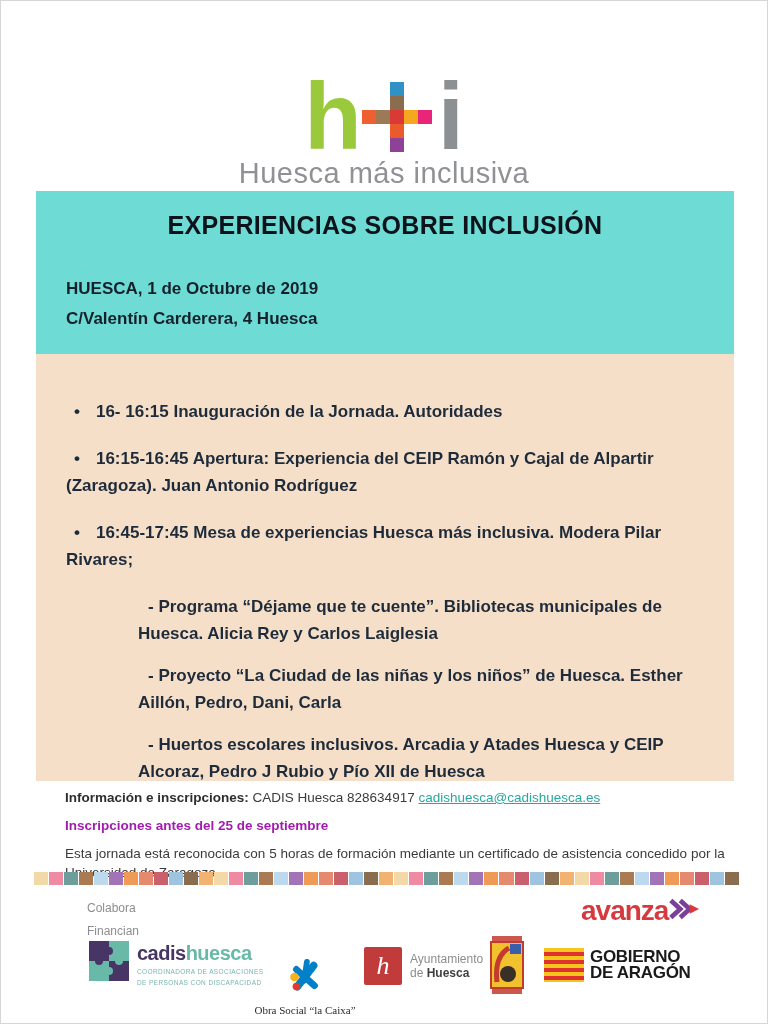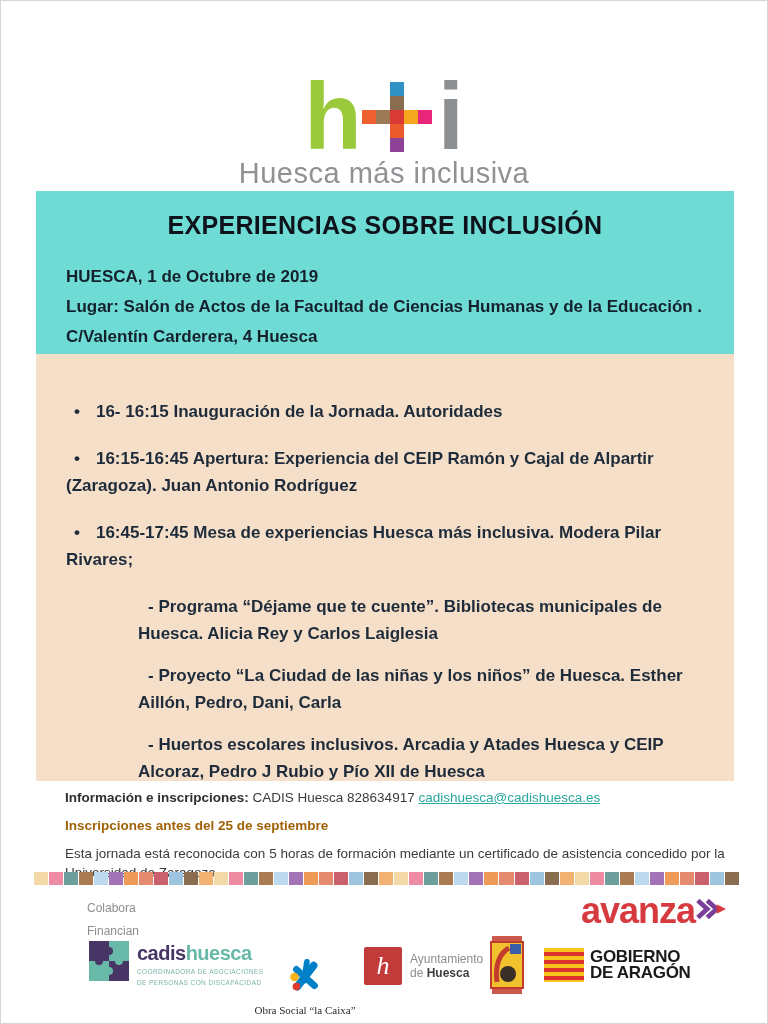--- a/index.html
+++ b/index.html
@@ -14,50 +14,50 @@
   .i-glyph{font-size:94px;font-weight:bold;line-height:72px;margin-left:4px;}
   .plus-grid{display:grid;grid-template-rows:repeat(5,14px);grid-template-columns:repeat(5,14px);
              margin:0 2px;}
   .plus-grid i{display:block;width:14px;height:14px;}
   .hmi-sub{margin-top:4px;font-size:29px;font-weight:400;color:#8f9194;letter-spacing:0.5px;}
 
   
   .teal-box{position:absolute;top:190px;left:35px;width:698px;height:163px;
             box-sizing:border-box;padding:12px 30px 0 30px;color:#10151e;}
   .teal-box h1{font-size:25px;margin:8px 0 0;text-align:center;letter-spacing:0.3px;color:#0e131b;}
-  .teal-box .head-lines{margin-top:22px;}
+  .teal-box .head-lines{margin-top:34px;}
   .teal-box .head-lines p{margin:0;font-weight:bold;font-size:17px;line-height:30px;color:#14202c;}
 
   
   .peach-box{position:absolute;top:353px;left:35px;width:698px;height:427px;
              box-sizing:border-box;padding:44px 34px 0 30px;
              font-weight:bold;font-size:17px;line-height:27px;color:#1e2b3a;}
   .bullet-item{margin:0 0 20px 0;}
   .bullet{display:inline-block;margin:0 16px 0 8px;}
   .sub-item{margin:15px 0 9px 72px;text-indent:10px;}
 
   
   .info-block{position:absolute;top:788px;left:64px;width:664px;
               font-size:13.5px;color:#3b3b3b;}
   .info-block p{margin:0 0 10px 0;line-height:1.35;}
-  .info-block .bold{font-weight:bold;color:#a16207;}
+  .info-block .bold{font-weight:bold;color:#a21caf;}
   .info-block strong{color:#2e2e2e;}
   .email{text-decoration:underline;cursor:pointer;}
 
   
   .stripe{position:absolute;top:871px;left:33px;width:705px;height:13px;display:flex;gap:1px;}
   .stripe i{display:block;flex:1;}
 
   
   .foot-label{position:absolute;font-size:12px;color:#8b8d90;}
   .colabora{left:86px;top:900px;}
   .financian{left:86px;top:923px;}
 
   .avanza-logo{position:absolute;left:580px;top:895px;display:flex;align-items:center;}
-  .avanza-text{font-size:36px;font-weight:bold;letter-spacing:-1px;line-height:28px;}
+  .avanza-text{font-size:28px;font-weight:bold;letter-spacing:-1px;line-height:28px;}
 
   .cadis-logo{position:absolute;left:88px;top:940px;display:flex;align-items:flex-start;}
   .cadis-textwrap{margin-left:8px;}
   .cadis-name{font-size:20px;line-height:24px;font-weight:bold;letter-spacing:-0.5px;}
   .cadis-left{color:#473566;}
   .cadis-right{color:#68b9a8;font-weight:bold;}
   .cadis-tagline{font-size:6.5px;color:#7ab5ab;letter-spacing:0.4px;line-height:8px;margin-top:3px;}
 
   .caixa-logo{position:absolute;left:252px;top:956px;width:104px;text-align:center;}
   .caixa-caption{font-family:"Liberation Serif", serif;font-size:11px;color:#2a2a2a;margin-top:1px;}
@@ -98,21 +98,20 @@
         </span>
       <span class="i-glyph" style="color: rgb(141, 144, 147);">i</span>
     </div>
     <div class="hmi-sub">Huesca más inclusiva</div>
   </header>
 
   <section class="teal-box" style="background: rgb(110, 220, 212);">
     <h1>EXPERIENCIAS SOBRE INCLUSIÓN</h1>
     <div class="head-lines">
       <p>HUESCA, 1 de Octubre de 2019</p>
-      <p>Lugar: Salón de Actos de la Facultad de Ciencias Humanas y de la Educación .</p>
       <p>C/Valentín Carderera, 4 Huesca</p>
     </div>
   </section>
 
   <section class="peach-box" style="background: rgb(246, 223, 201);">
     <p class="bullet-item"><span class="bullet">•</span><span>16- 16:15 Inauguración de la Jornada. Autoridades</span></p>
     <p class="bullet-item"><span class="bullet">•</span><span>16:15-16:45 Apertura: Experiencia del CEIP Ramón y Cajal de Alpartir (Zaragoza). Juan Antonio Rodríguez</span></p>
     <p class="bullet-item"><span class="bullet">•</span><span>16:45-17:45 Mesa de experiencias Huesca más inclusiva. Modera Pilar Rivares;</span></p>
     <p class="sub-item">- Programa “Déjame que te cuente”. Bibliotecas municipales de Huesca. Alicia Rey y Carlos Laiglesia</p>
     <p class="sub-item">- Proyecto “La Ciudad de las niñas y los niños” de Huesca. Esther Aillón, Pedro, Dani, Carla</p>

